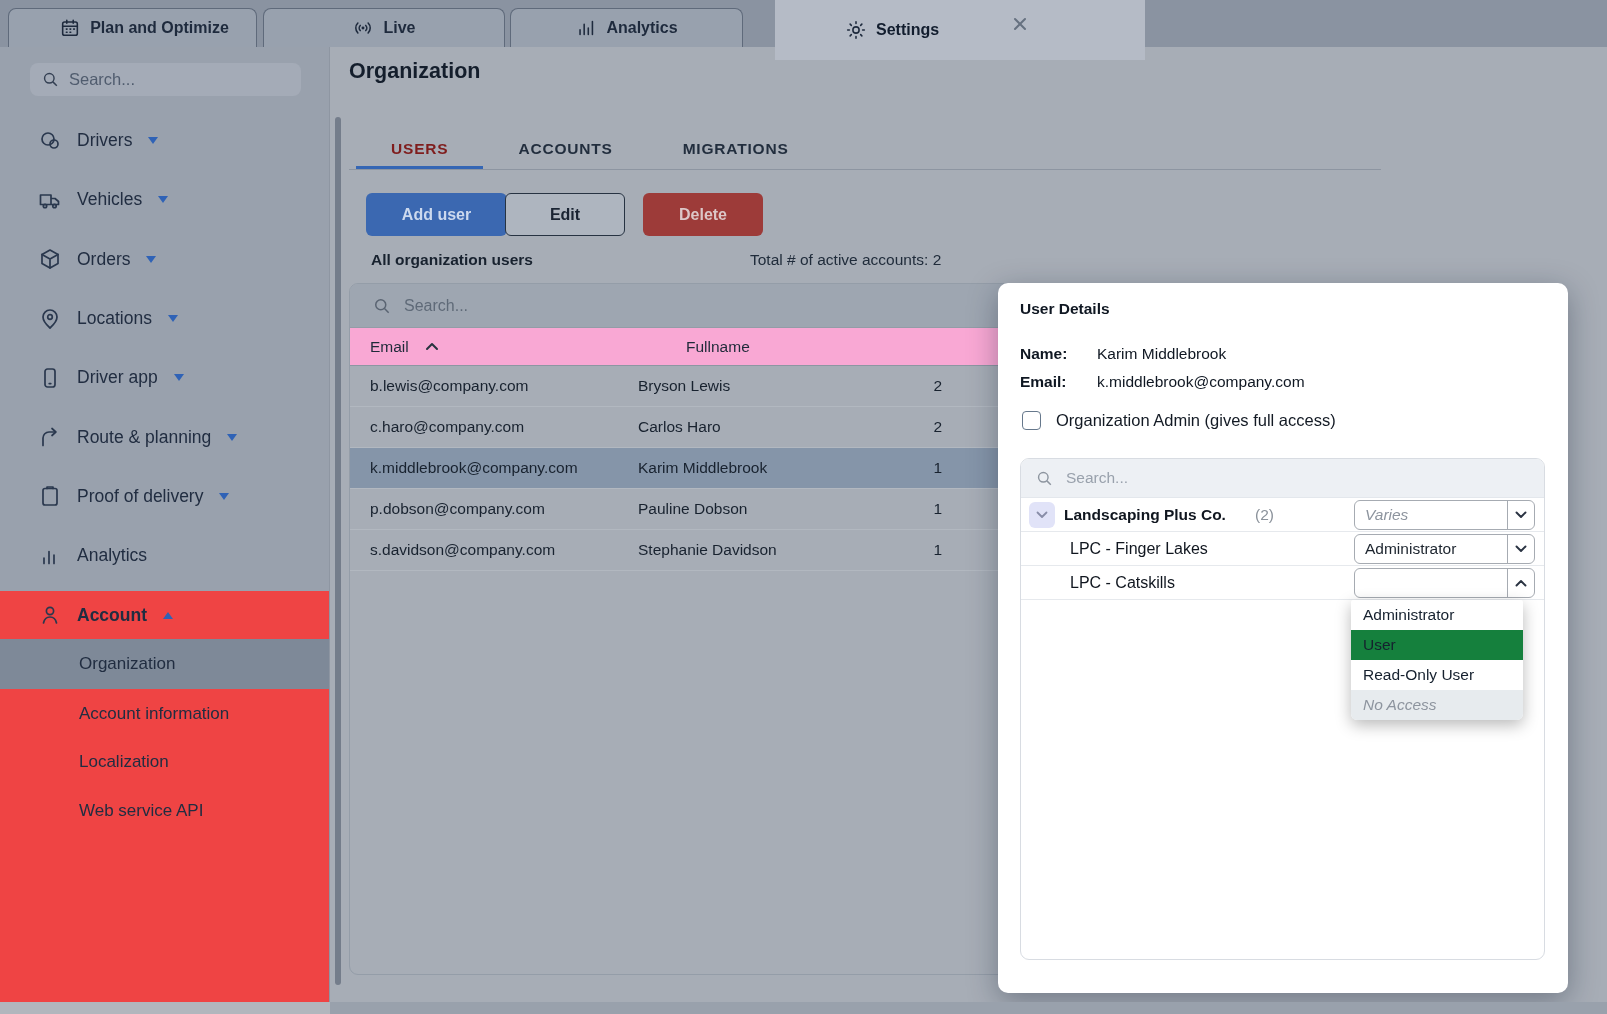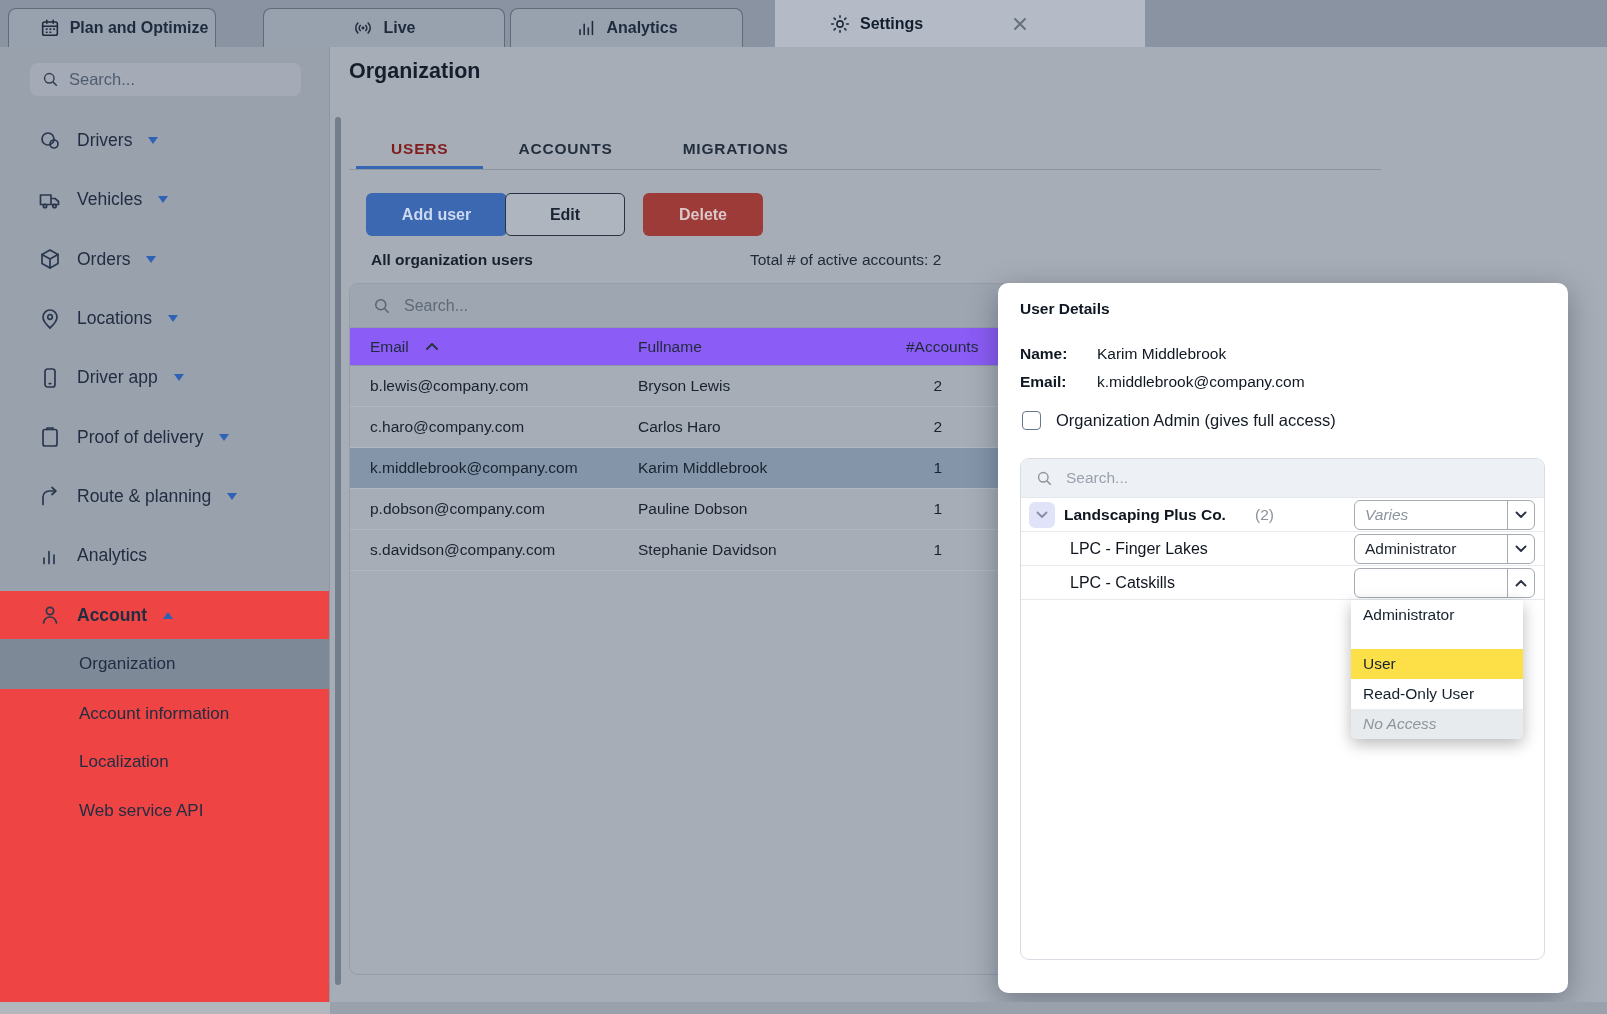--- a/index.html
+++ b/index.html
@@ -14,27 +14,27 @@
 
   
   .topbar { position:absolute; left:0; top:0; width:1607px; height:47px; background:#8a93a1; }
   .tab {
     position:absolute; top:8px; height:39px;
     background:#98a1ae; border:1px solid #5f6a7b; border-bottom:none;
     border-radius:8px 8px 0 0;
     display:flex; align-items:center; justify-content:center; gap:9px;
     color:#1e2a3d; font-weight:700; font-size:16px; cursor:pointer;
   }
-  .tab-1 { left:8px;   width:208px;padding-left:23px; }
+  .tab-1 { left:8px;   width:249px;padding-left:23px; }
   .tab-2 { left:263px; width:242px; }
   .tab-3 { left:510px; width:233px; }
   .tab.active {
-    left:775px; width:370px; top:0; height:47px;
+    left:775px; width:370px; top:0; height:60px;
     background:#b5bbc6; border:none; border-radius:0;
-    justify-content:flex-start; padding-left:54px; color:#121d2e;
+    justify-content:flex-start; padding-left:70px; color:#121d2e;
   }
   .tab .ticon { width:22px; height:22px; }
   .tab .ticon svg { stroke:#1e2a3d; fill:none; stroke-width:1.7; stroke-linecap:round; stroke-linejoin:round; }
   .close-x { position:absolute; left:235px; top:14px; width:20px; height:20px; cursor:pointer; }
   .close-x svg { stroke:#667180; stroke-width:2.4; stroke-linecap:round; }
 
   
   .sidebar {
     position:absolute; left:0; top:47px; width:330px; height:967px;
     background:#99a1ad; border-right:1px solid #8e96a2;
@@ -110,23 +110,23 @@
     height:44px; background:#9ea6b1; border-bottom:1px solid #939ca7;
     display:flex; align-items:center; padding:0 22px; gap:12px;
   }
   .table-search svg { stroke:#5a6472; fill:none; stroke-width:1.8; }
   .table-search input {
     background:transparent; border:none; outline:none;
     font-size:16px; color:#2a3648; width:560px; font-family:inherit;
   }
   .table-search input::placeholder { color:#5f6a78; opacity:1; }
   .thead {
-    height:38px; background:#8b5cf6; border-bottom:1px solid #8d96a2;
+    height:38px; background:#f9a8d4; border-bottom:1px solid #8d96a2;
     display:flex; align-items:center; padding-left:20px;
-    font-size:15.5px; color:#1f2a39; font-weight:500;
+    font-size:15.5px; color:#1f2a39; font-weight:500;gap:48px;
   }
   .col-email { width:268px; display:flex; align-items:center; gap:16px; }
   .col-full  { width:268px; }
   .col-num   { width:36px; text-align:right; }
   .sort-caret svg { stroke:#28333f; fill:none; stroke-width:2; stroke-linecap:round; stroke-linejoin:round; }
   .trow {
     height:41px; display:flex; align-items:center; padding-left:20px;
     border-bottom:1px solid #b2b8c0; font-size:15.5px; color:#18222f; cursor:pointer;
   }
   .trow.selected { background:#8595a9; }
@@ -183,21 +183,21 @@
   .sel-val { flex:1; font-size:15.5px; line-height:28px; padding:0 10px; color:#1c242e; white-space:nowrap; overflow:hidden; }
   .sel-val.muted { font-style:italic; color:#8d949e; }
   .sel-btn { width:27px; border-left:1px solid #a6abb2; display:flex; align-items:center; justify-content:center; }
   .sel-btn svg { stroke:#2a3342; fill:none; stroke-width:1.9; stroke-linecap:round; stroke-linejoin:round; }
   .menu {
     position:absolute; right:21px; top:34px; width:172px; z-index:5;
     background:#fff; box-shadow:0 5px 16px rgba(0,0,0,.28);
     border-radius:2px 2px 6px 6px;
   }
   .opt { height:30px; line-height:30px; padding-left:12px; font-size:15.5px; color:#15202e; cursor:pointer; }
-  .opt.hl { background:#fde047;margin-top:19px; }
+  .opt.hl { background:#15803d; }
   .opt.disabled { background:#e7ebee; color:#8d949e; font-style:italic; cursor:default; border-radius:0 0 6px 6px; }
 
   
   .strip-left  { position:absolute; left:0;    top:1002px; width:330px;  height:12px; background:#b2b6bd; }
   .strip-right { position:absolute; left:330px; top:1002px; width:1277px; height:12px; background:#99a1ac; }
 </style>
 </head>
 <body>
 
 <div class="screen">
@@ -303,35 +303,35 @@
               <rect x="7" y="3" width="10" height="18" rx="2.5"></rect>
               <path d="M11.2 17.6h1.6"></path>
             </svg>
           </span>
         <span>Driver app</span>
         <span class="caret down"></span>
       </div>
       <div class="nav-item">
         <span class="nicon">
             <svg viewBox="0 0 24 24" width="24" height="24">
+              <path d="M5 20.5v-7.5a6 6 0 0 1 6-6h6.5"></path>
+              <path d="M14 3.5 17.8 7 14 10.5"></path>
+            </svg>
+          </span>
+        <span>Route &amp; planning</span>
+        <span class="caret down"></span>
+      </div>
+      <div class="nav-item">
+        <span class="nicon">
+            <svg viewBox="0 0 24 24" width="24" height="24">
               <rect x="5" y="4.5" width="14" height="16.5" rx="2"></rect>
               <path d="M9 4.5V3h6v1.5"></path>
             </svg>
           </span>
         <span>Proof of delivery</span>
-        <span class="caret down"></span>
-      </div>
-      <div class="nav-item">
-        <span class="nicon">
-            <svg viewBox="0 0 24 24" width="24" height="24">
-              <path d="M5 20.5v-7.5a6 6 0 0 1 6-6h6.5"></path>
-              <path d="M14 3.5 17.8 7 14 10.5"></path>
-            </svg>
-          </span>
-        <span>Route &amp; planning</span>
         <span class="caret down"></span>
       </div>
       <div class="nav-item">
         <span class="nicon">
             <svg viewBox="0 0 24 24" width="24" height="24">
               <path d="M6 19.5v-5.5M11 19.5V7.5M16 19.5v-8.5"></path>
             </svg>
           </span>
         <span>Analytics</span>
       </div>

